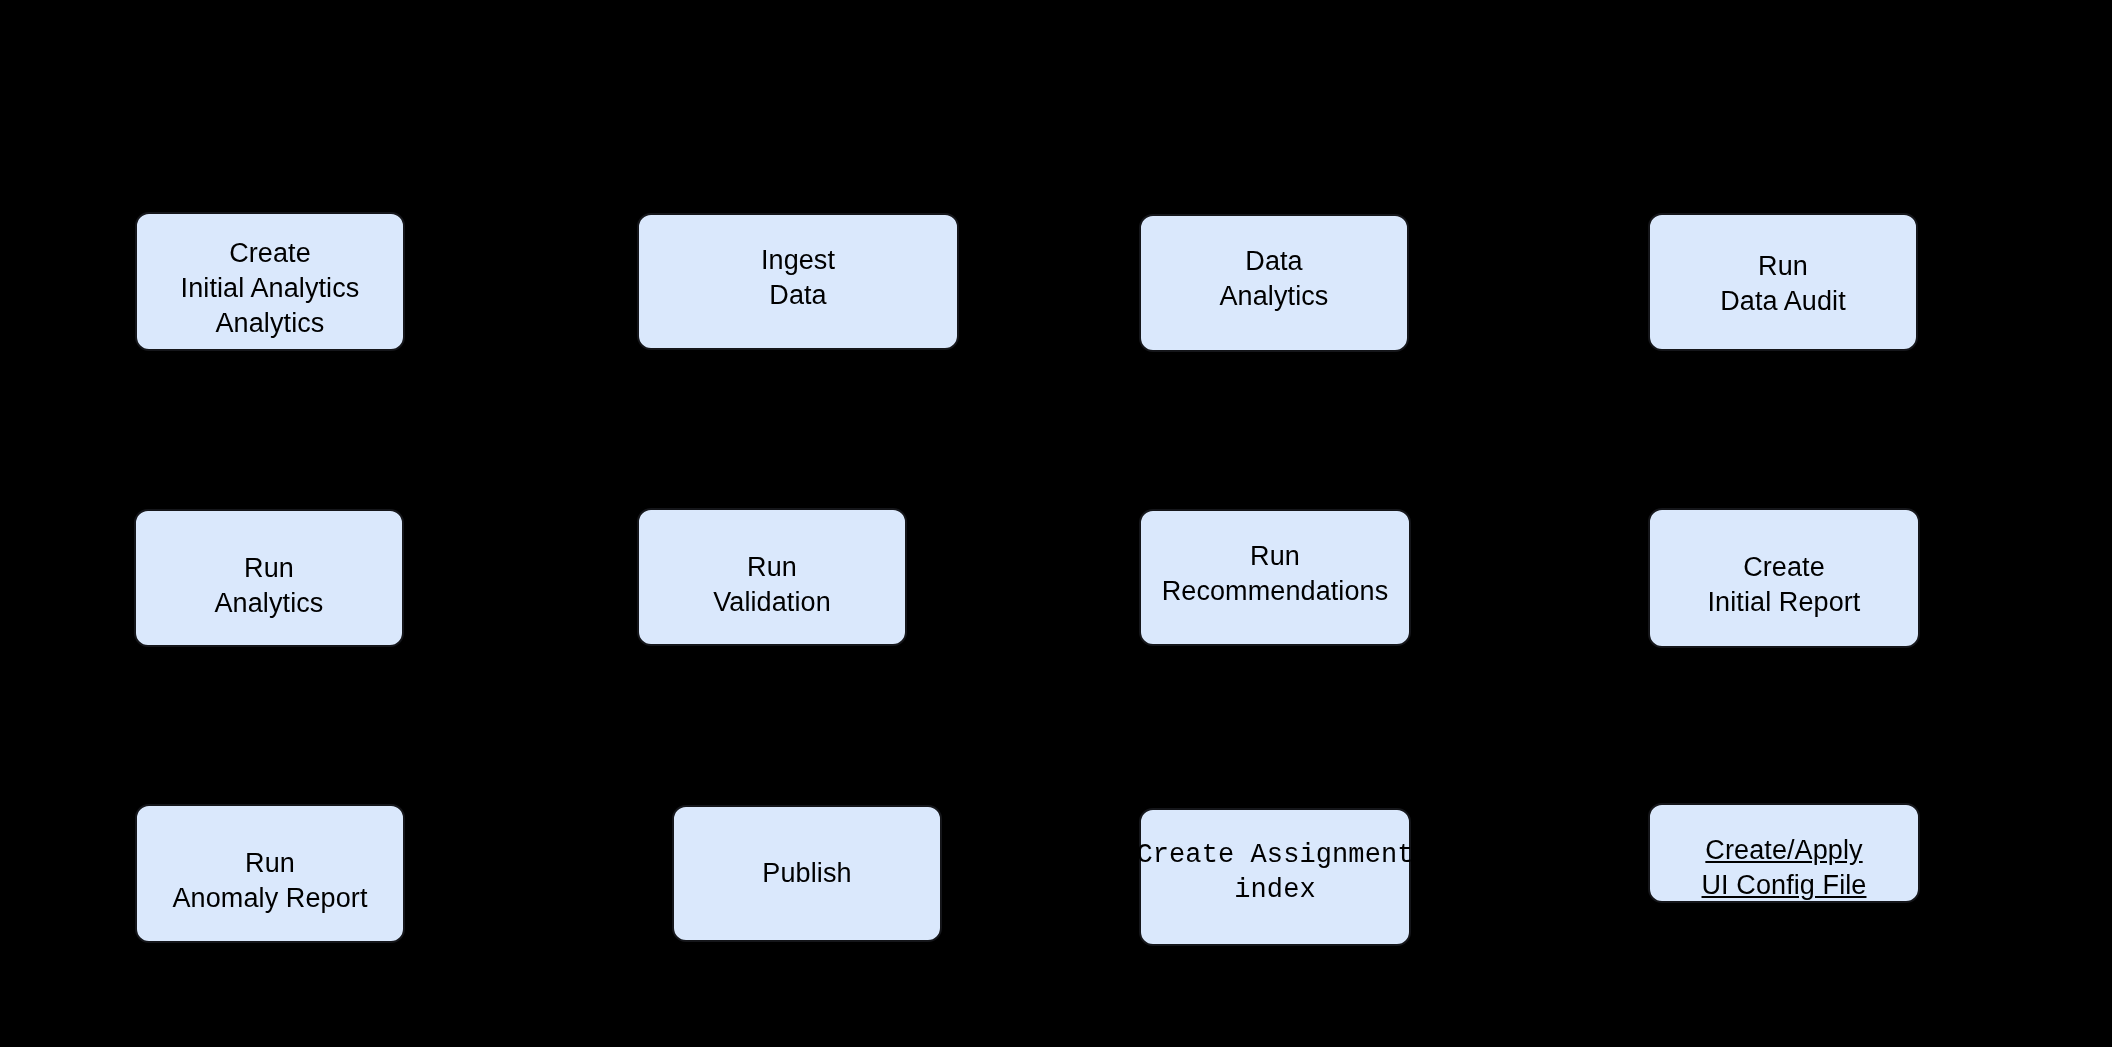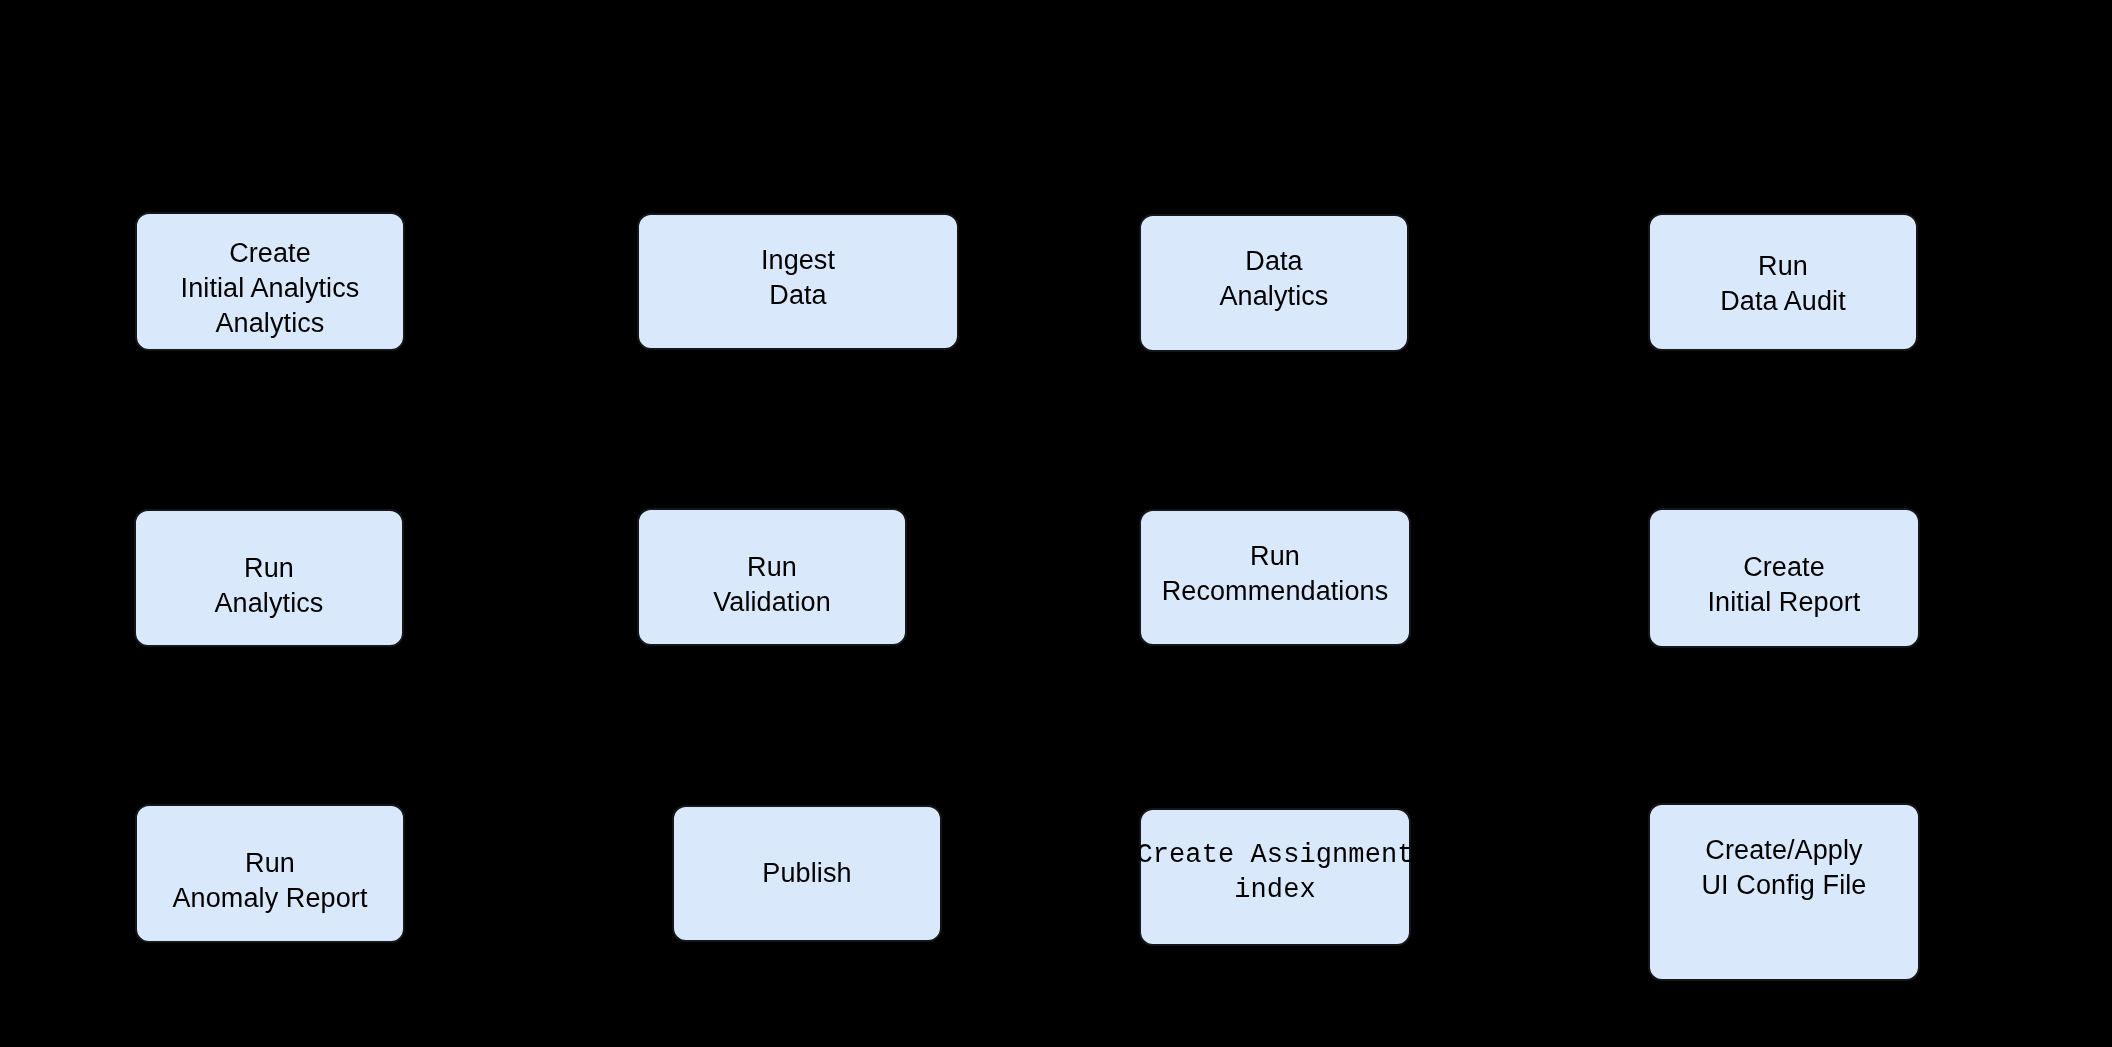--- a/index.html
+++ b/index.html
@@ -87,17 +87,17 @@
       <span class="line">Run</span>
       <span class="line">Anomaly Report</span>
     </div>
     <div class="node t-center" style="left: 637px; top: 805px; width: 270px; height: 137px; background: rgb(218, 232, 252); border-color: rgb(21, 22, 26); color: rgb(0, 0, 0);">
       <span class="line">Publish</span>
     </div>
     <div class="node t-up-28" style="left: 1139px; top: 808px; width: 272px; height: 138px; background: rgb(218, 232, 252); border-color: rgb(21, 22, 26); color: rgb(0, 0, 0); font-family: Liberation Mono, monospace;">
       <span class="line">Create Assignment</span>
       <span class="line">index</span>
     </div>
-    <div class="node t-up-28" style="left: 1648px; top: 803px; width: 272px; height: 178px; background: rgb(218, 232, 252); border-color: rgb(21, 22, 26); color: rgb(0, 0, 0);">
+    <div class="node t-up-28" style="left: 1648px; top: 803px; width: 272px; height: 100px; background: rgb(218, 232, 252); border-color: rgb(21, 22, 26); color: rgb(0, 0, 0); text-decoration: underline;">
       <span class="line">Create/Apply</span>
       <span class="line">UI Config File</span>
     </div>
   </div>
 
 </body></html>

